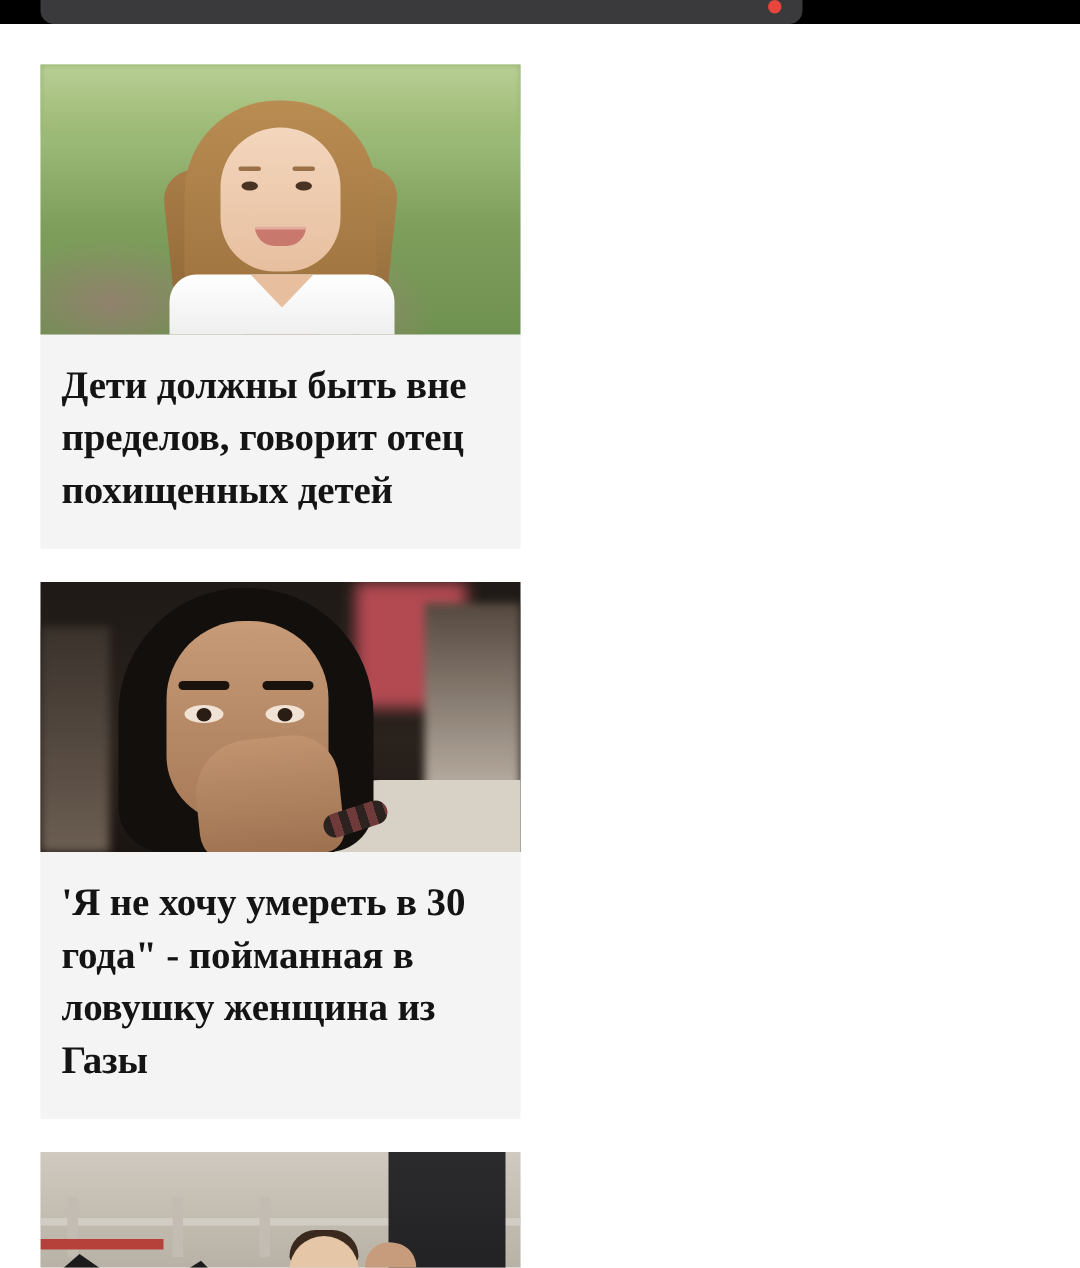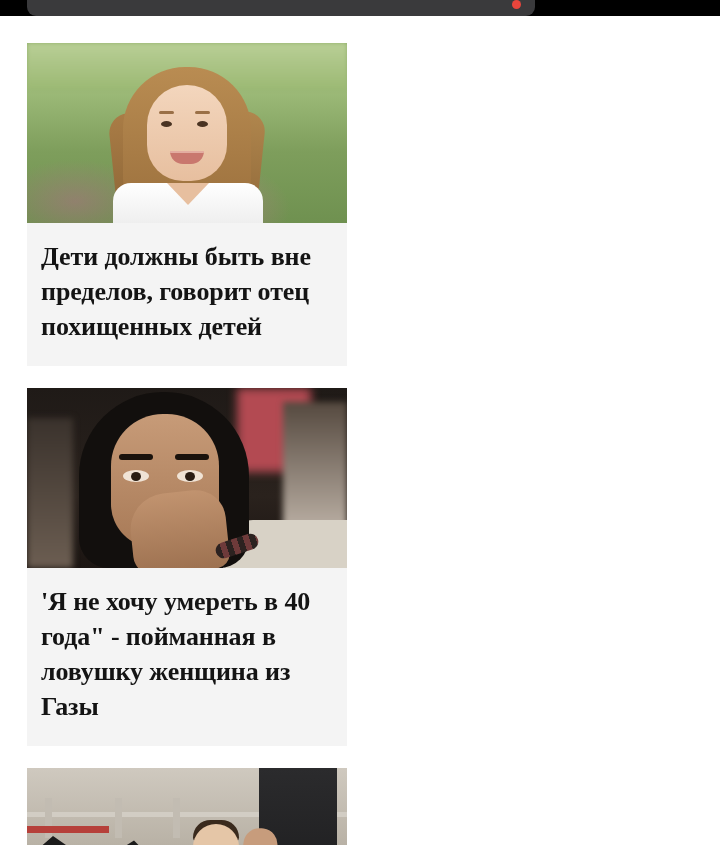--- a/index.html
+++ b/index.html
@@ -308,21 +308,21 @@
         <div class="face"></div>
         <div class="brow l"></div>
         <div class="brow r"></div>
         <div class="eye l"></div>
         <div class="eye r"></div>
         <div class="pupil l"></div>
         <div class="pupil r"></div>
         <div class="hand"></div>
         <div class="bracelet"></div>
       </div>
-      <div class="card-title">'Я не хочу умереть в 40 года" - пойманная в ловушку женщина из Газы</div>
+      <div class="card-title">'Я не хочу умереть в 30 года" - пойманная в ловушку женщина из Газы</div>
     </div>
 
     <div class="card">
       <div class="card-media photo-baby">
         <div class="rail"></div>
         <div class="post p1"></div>
         <div class="post p2"></div>
         <div class="post p3"></div>
         <div class="redstripe"></div>
         <div class="ground"></div>

